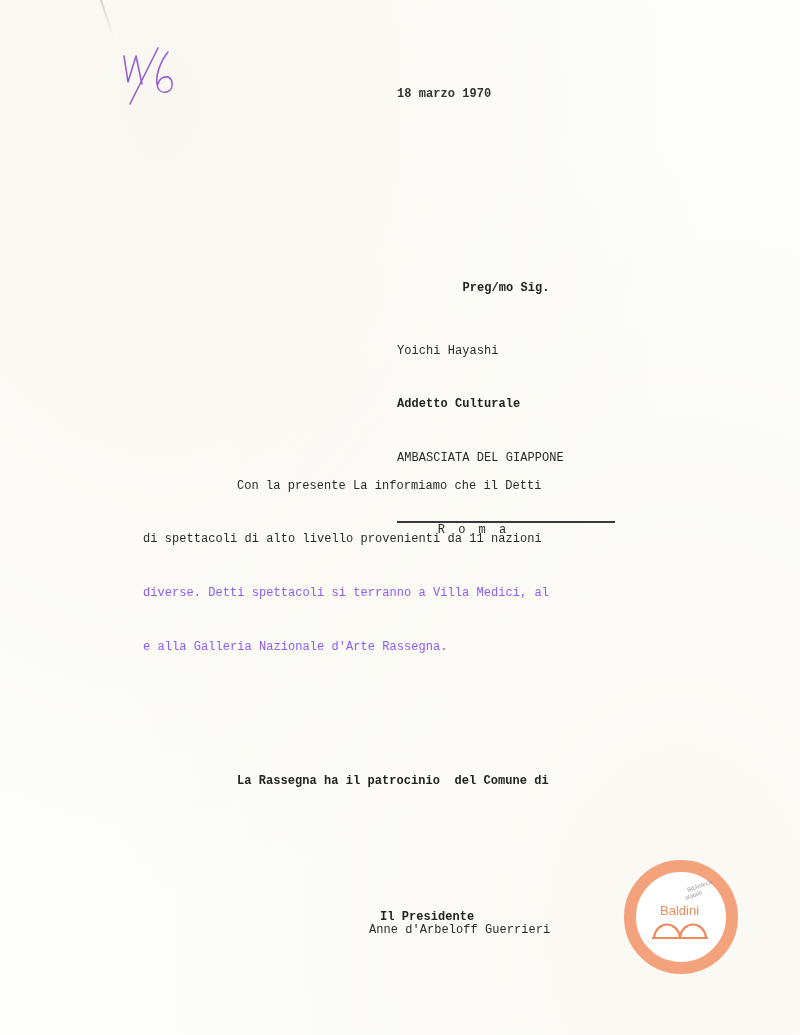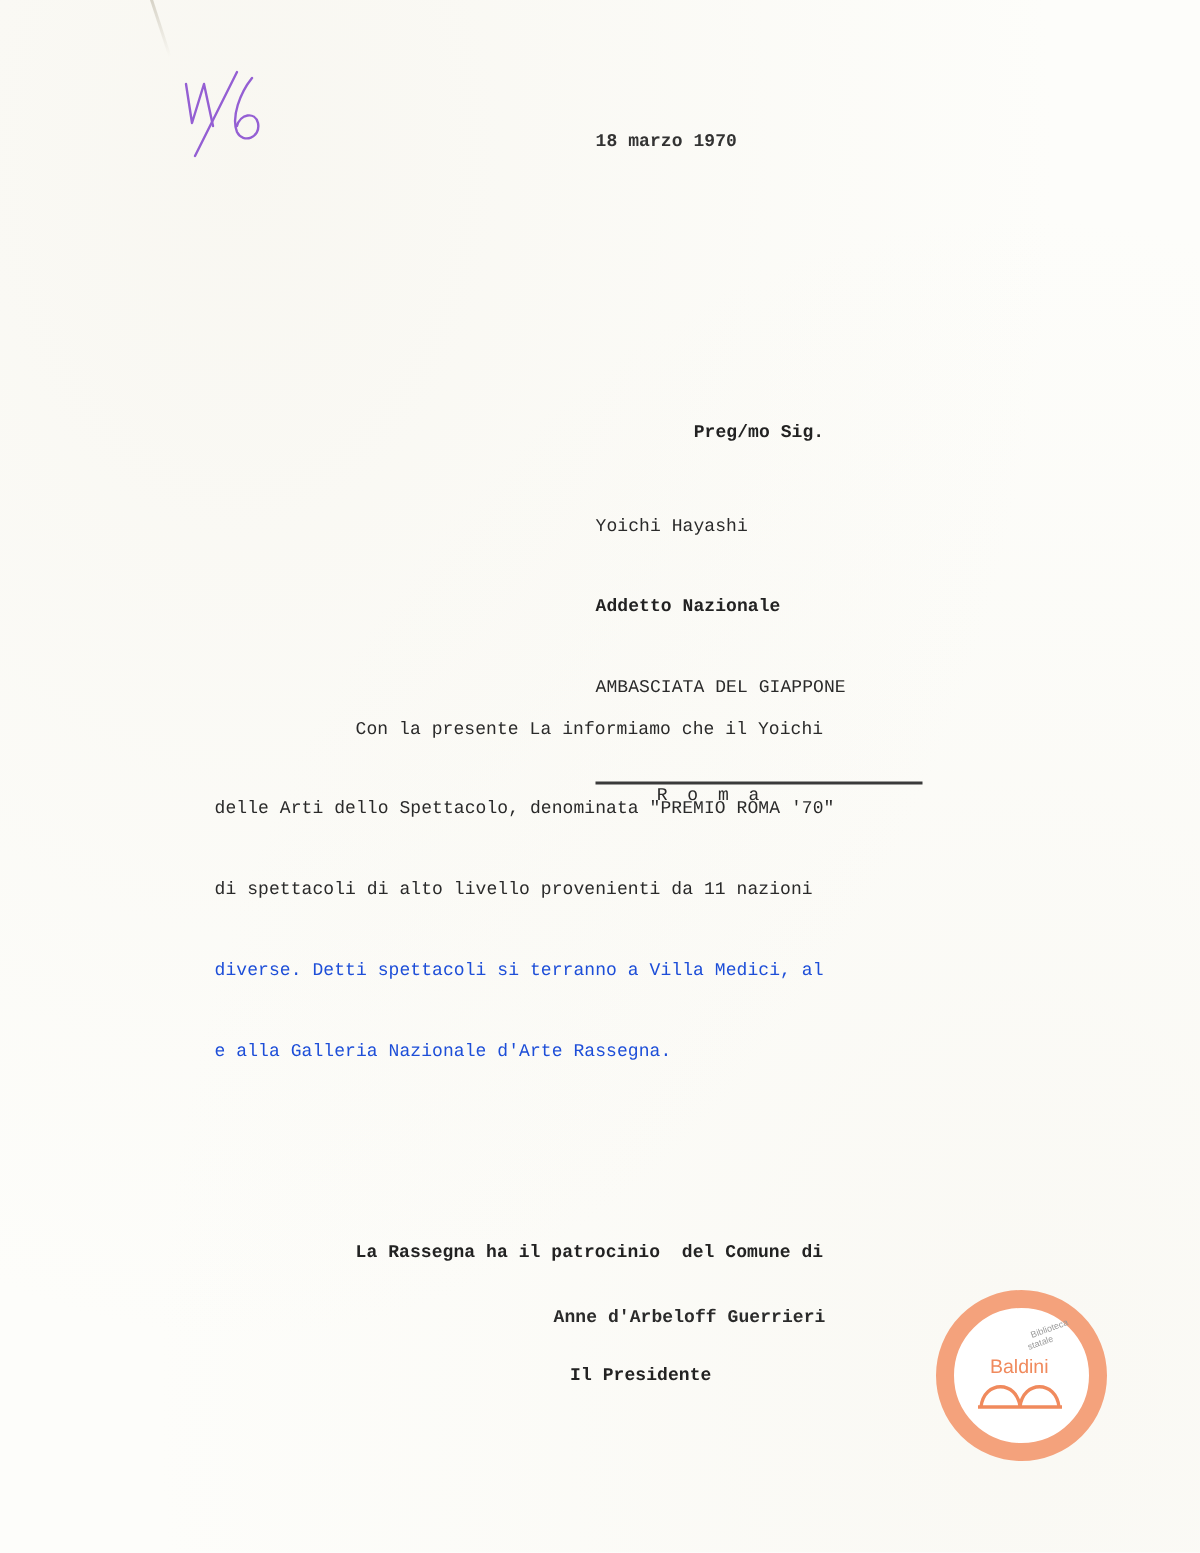--- a/index.html
+++ b/index.html
@@ -81,32 +81,31 @@
     }
     .para { display: block; margin-bottom: 9px; }
     .para .line { display: block; }
     .para .line.first { padding-left: 94px; }
     .sign-title {
       left: 380px;
       top: 909px;
     }
     .sign-name {
       left: 369px;
-      top: 870px;
-      font-weight: bold;
+      top: 922px;
     }
     .stamp {
       position: absolute;
       left: 622px;
       top: 858px;
       width: 118px;
       height: 118px;
     }
     .b { font-weight: bold; color: #222; }
-    .faint { color: #1d4ed8; }
+    .faint { color: #8b5cf6; }
   </style>
 </head>
 <body>
 
 <div class="paper"></div>
 <div class="crease"></div>
 
 <svg class="handwritten" viewBox="0 0 70 70">
   <g fill="none" stroke="#8a4fd0" stroke-width="1.6" stroke-linecap="round" stroke-linejoin="round" opacity="0.9">
 
@@ -117,32 +116,31 @@
     <path d="M50 10 C42 20, 36 36, 40 46 C44 54, 56 50, 54 40 C52 32, 42 34, 40 42"></path>
   </g>
   <text x="0" y="0" font-size="1" fill="transparent">N/6</text>
 </svg>
 
 <div class="typed date">18 marzo 1970</div>
 
 <div class="typed address">
   <span class="line salutation b">Preg/mo Sig.</span>
   <span class="line">Yoichi Hayashi</span>
-  <span class="line b">Addetto Nazionale</span>
+  <span class="line b">Addetto Culturale</span>
   <span class="line">AMBASCIATA DEL GIAPPONE</span>
   <span class="city">
     <span>R o m a</span>
     <span class="city-underline"></span>
   </span>
 </div>
 
 <div class="typed body-block">
   <div class="para">
-    <span class="line first">Con la presente La informiamo che il Yoichi</span>
-    <span class="line">delle Arti dello Spettacolo, denominata "PREMIO ROMA '70"</span>
+    <span class="line first">Con la presente La informiamo che il Detti</span>
     <span class="line">di spettacoli di alto livello provenienti da 11 nazioni</span>
     <span class="line faint">diverse. Detti spettacoli si terranno a Villa Medici, al</span>
     <span class="line faint">e alla Galleria Nazionale d'Arte Rassegna.</span>
   </div>
   <div class="para">
     <span class="line first b">La Rassegna ha il patrocinio  del Comune di</span>
     
     
   </div>
   

